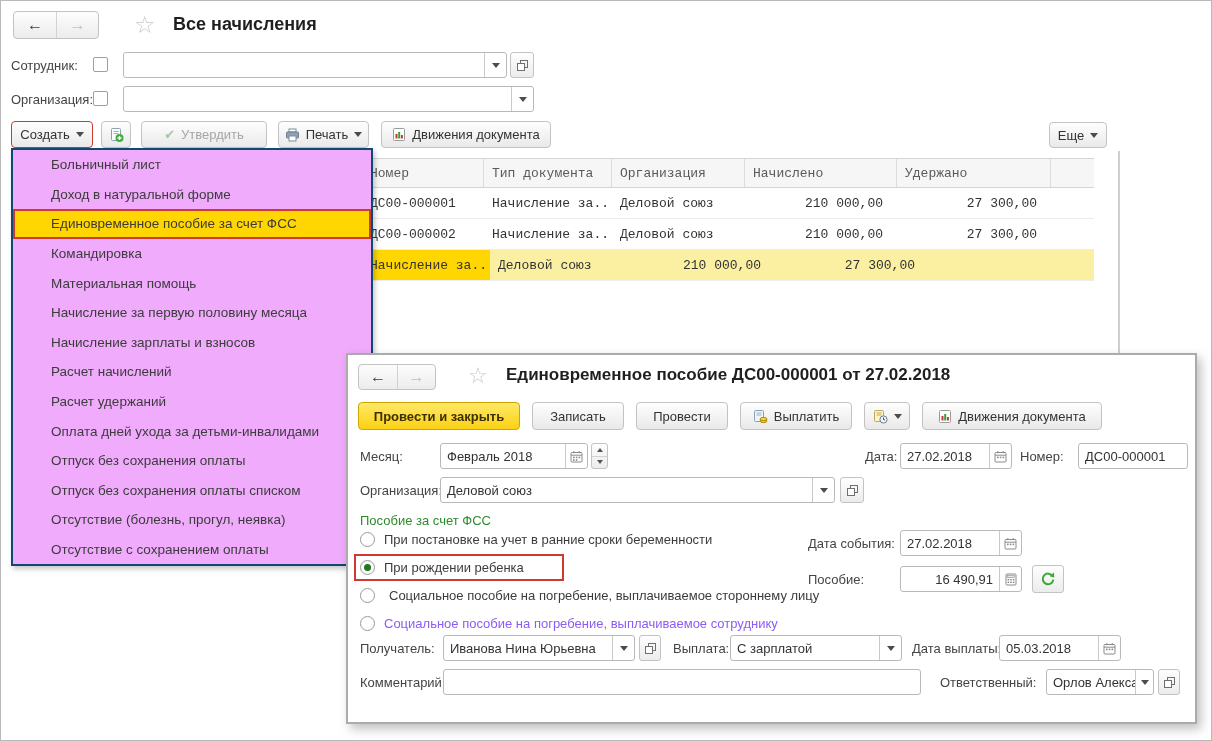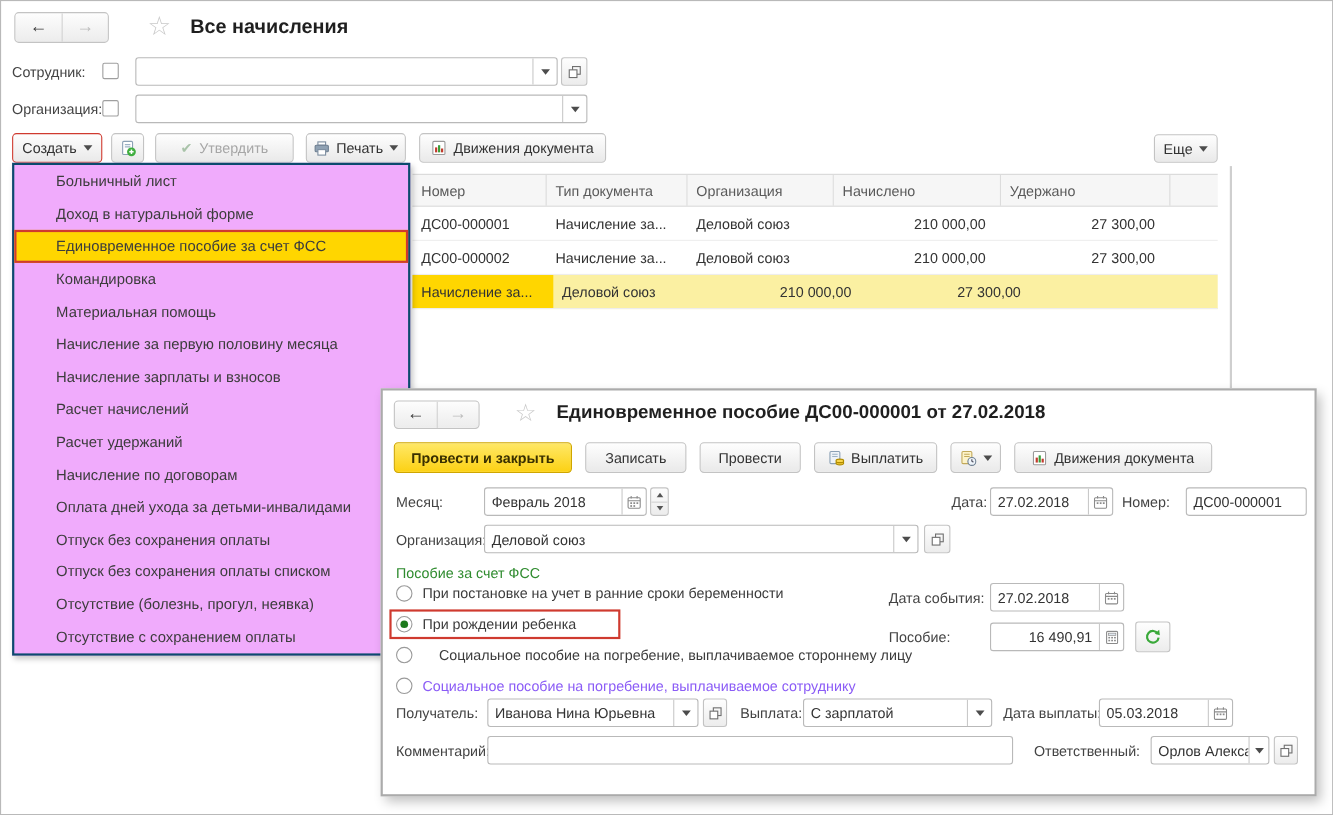--- a/index.html
+++ b/index.html
@@ -141,21 +141,21 @@
       <rect x="6.2" y="5" width="2" height="6.5" fill="#3a9e3a"></rect>
       <rect x="8.9" y="8" width="2" height="3.5" fill="#c23b2e"></rect>
     </svg>
     <span>Движения документа</span>
   </div>
   <div class="abs btn" style="left:1048px; top:121px; width:58px; height:26px;">
     <span>Еще</span>
     <span class="tri-down"></span>
   </div>
 
-  <div class="abs tbl" style="left:374px; top:157px; width:732px;">
+  <div class="abs tbl" style="left:361px; top:157px; width:732px;font-family:Liberation Mono, monospace;">
     <div class="thead">
       <div class="th" style="width:122px;">Номер</div>
       <div class="th" style="width:128px;">Тип документа</div>
       <div class="th" style="width:133px;">Организация</div>
       <div class="th" style="width:152px;">Начислено</div>
       <div class="th" style="width:154px;">Удержано</div>
       <div class="th" style="flex:1; border-right:none;"></div>
     </div>
     <div class="trow">
       <div class="td" style="width:122px;">ДС00-000001</div>
@@ -186,21 +186,20 @@
   <div class="abs menu" style="left:10px; top:147px; width:362px;">
     <div class="mitem">Больничный лист</div>
     <div class="mitem">Доход в натуральной форме</div>
     <div class="mitem hl">Единовременное пособие за счет ФСС</div>
     <div class="mitem">Командировка</div>
     <div class="mitem">Материальная помощь</div>
     <div class="mitem">Начисление за первую половину месяца</div>
     <div class="mitem">Начисление зарплаты и взносов</div>
     <div class="mitem">Расчет начислений</div>
     <div class="mitem">Расчет удержаний</div>
-    <div class="mitem">Начисление по договорам</div>
     <div class="mitem">Оплата дней ухода за детьми-инвалидами</div>
     <div class="mitem">Отпуск без сохранения оплаты</div>
     <div class="mitem">Отпуск без сохранения оплаты списком</div>
     <div class="mitem">Отсутствие (болезнь, прогул, неявка)</div>
     <div class="mitem">Отсутствие с сохранением оплаты</div>
   </div>
 
   <div class="abs docwin" style="left:345px; top:352px; width:851px; height:371px;">
 
     <div class="abs navgrp" style="left:10px; top:9px; height:26px;">
@@ -317,21 +316,21 @@
 
     <div class="abs" style="left:12px; top:177px; display:flex; align-items:center; gap:9px;">
       <span class="radio"></span>
       <span class="lbl" style="color:#3c3c3c;">При постановке на учет в ранние сроки беременности</span>
     </div>
     <div class="abs" style="left:12px; top:205px; display:flex; align-items:center; gap:9px;">
       <span class="radio on"></span>
       <span class="lbl" style="color:#3c3c3c;">При рождении ребенка</span>
     </div>
     <div class="abs focus-box" style="left:6px; top:199px; width:210px; height:27px;"></div>
-    <div class="abs" style="left:12px; top:233px; display:flex; align-items:center; gap:24px;">
+    <div class="abs" style="left:12px; top:233px; display:flex; align-items:center; gap:14px;">
       <span class="radio"></span>
       <span class="lbl" style="color:#3c3c3c;">Социальное пособие на погребение, выплачиваемое стороннему лицу</span>
     </div>
     <div class="abs" style="left:12px; top:261px; display:flex; align-items:center; gap:9px;">
       <span class="radio"></span>
       <span class="lbl" style="color:#8b5cf6;">Социальное пособие на погребение, выплачиваемое сотруднику</span>
     </div>
 
     <div class="abs lbl" style="left:460px; top:181px;">Дата события:</div>
     <div class="abs input" style="left:552px; top:175px; width:122px; height:26px;">

